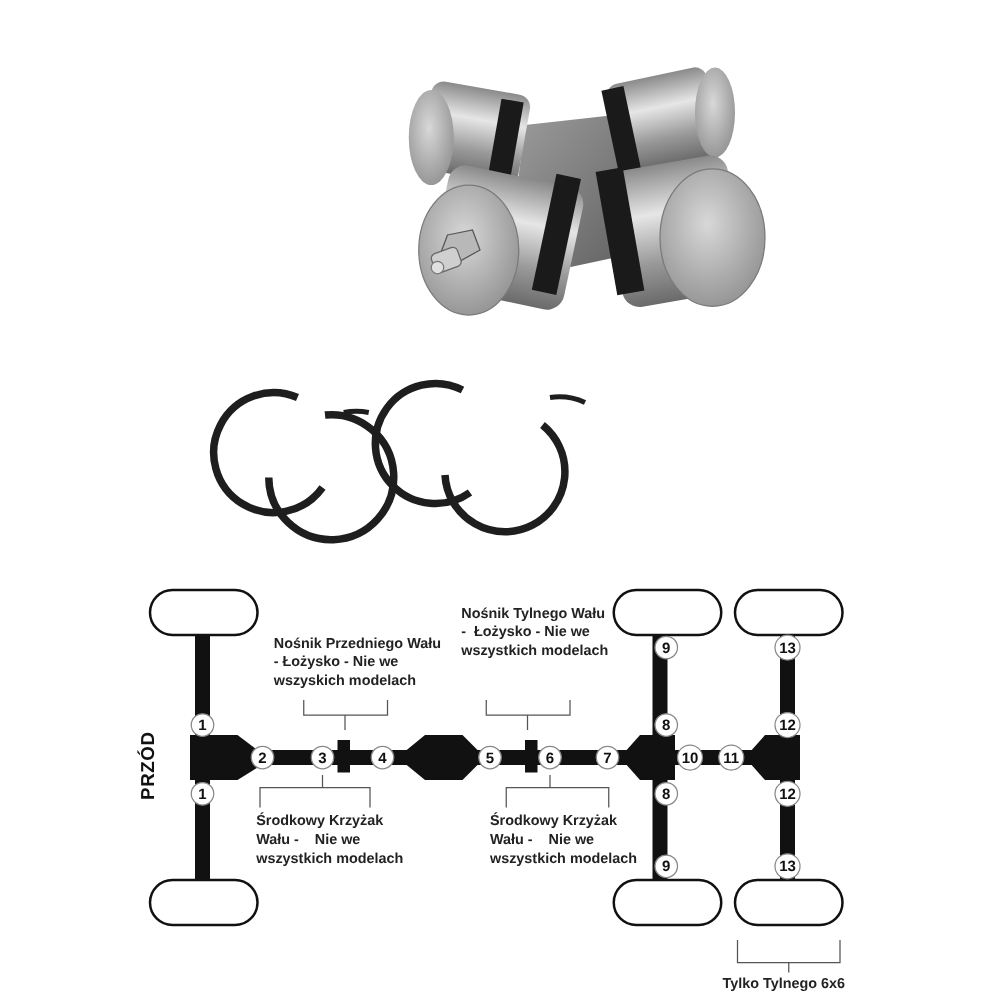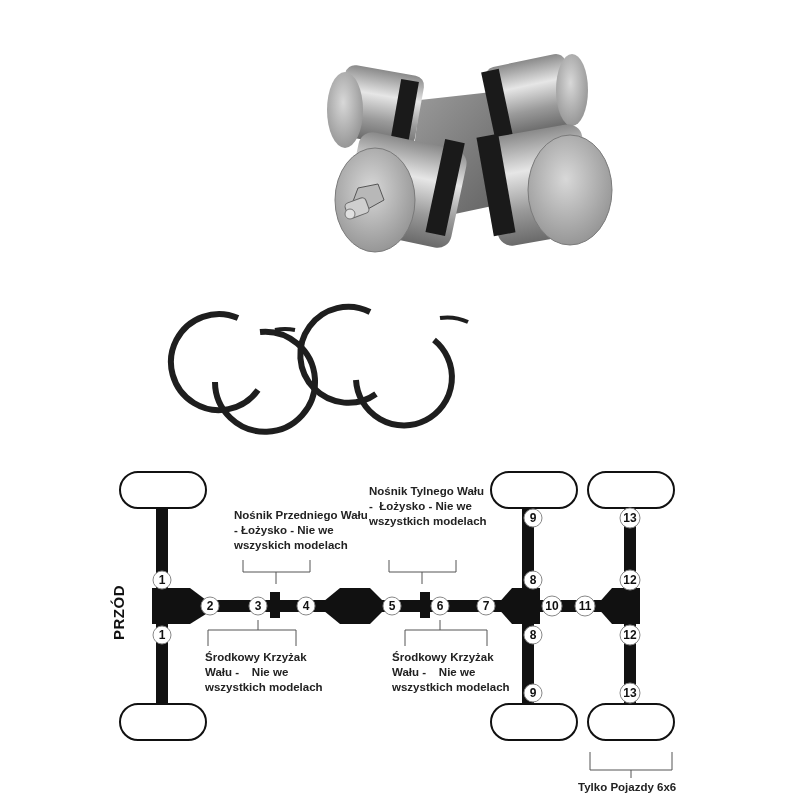--- a/index.html
+++ b/index.html
@@ -152,25 +152,25 @@
     <text x="552" y="606">10</text>
     <text x="585" y="606">11</text>
     <text x="630" y="518">13</text>
     <text x="630" y="580">12</text>
     <text x="630" y="635">12</text>
     <text x="630" y="693">13</text>
   </g>
 </svg>
 
 <div class="przod" style="top:640px;left:110px;">PRZÓD</div>
-<div class="label" style="left:234px;top:508px;">Nośnik Przedniego Wału
+<div class="label" style="left:219px;top:508px;">Nośnik Przedniego Wału
 - Łożysko - Nie we
 wszyskich modelach</div>
 <div class="label" style="left:369px;top:484px;">Nośnik Tylnego Wału
 -  Łożysko - Nie we
 wszystkich modelach</div>
 <div class="label" style="left:205px;top:650px;">Środkowy Krzyżak
 Wału -    Nie we
 wszystkich modelach</div>
 <div class="label" style="left:392px;top:650px;">Środkowy Krzyżak
 Wału -    Nie we
 wszystkich modelach</div>
-<div class="label" style="left:578px;top:780px;">Tylko Pojazdy 6x6</div>
+<div class="label" style="left:578px;top:780px;">Tylko Tylnego 6x6</div>
 
 </body></html>

